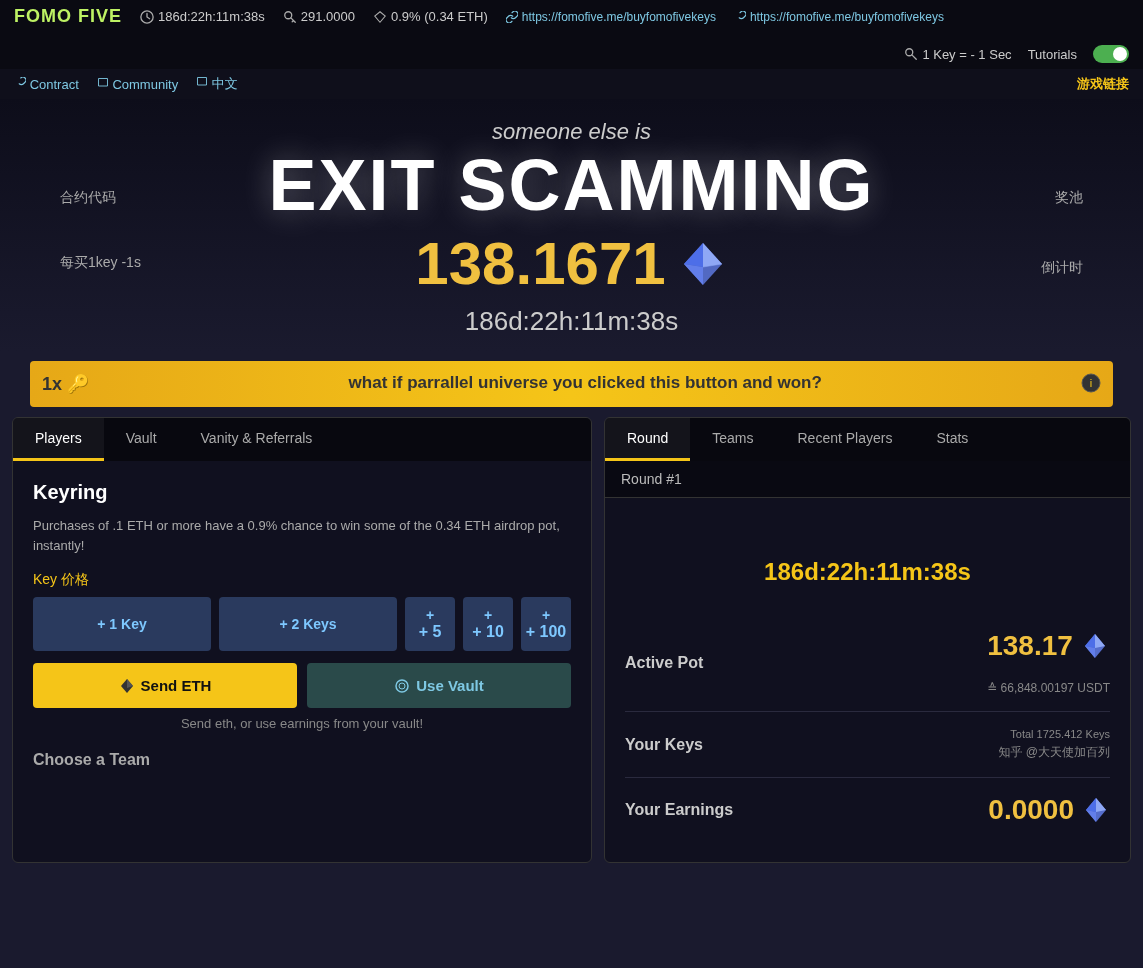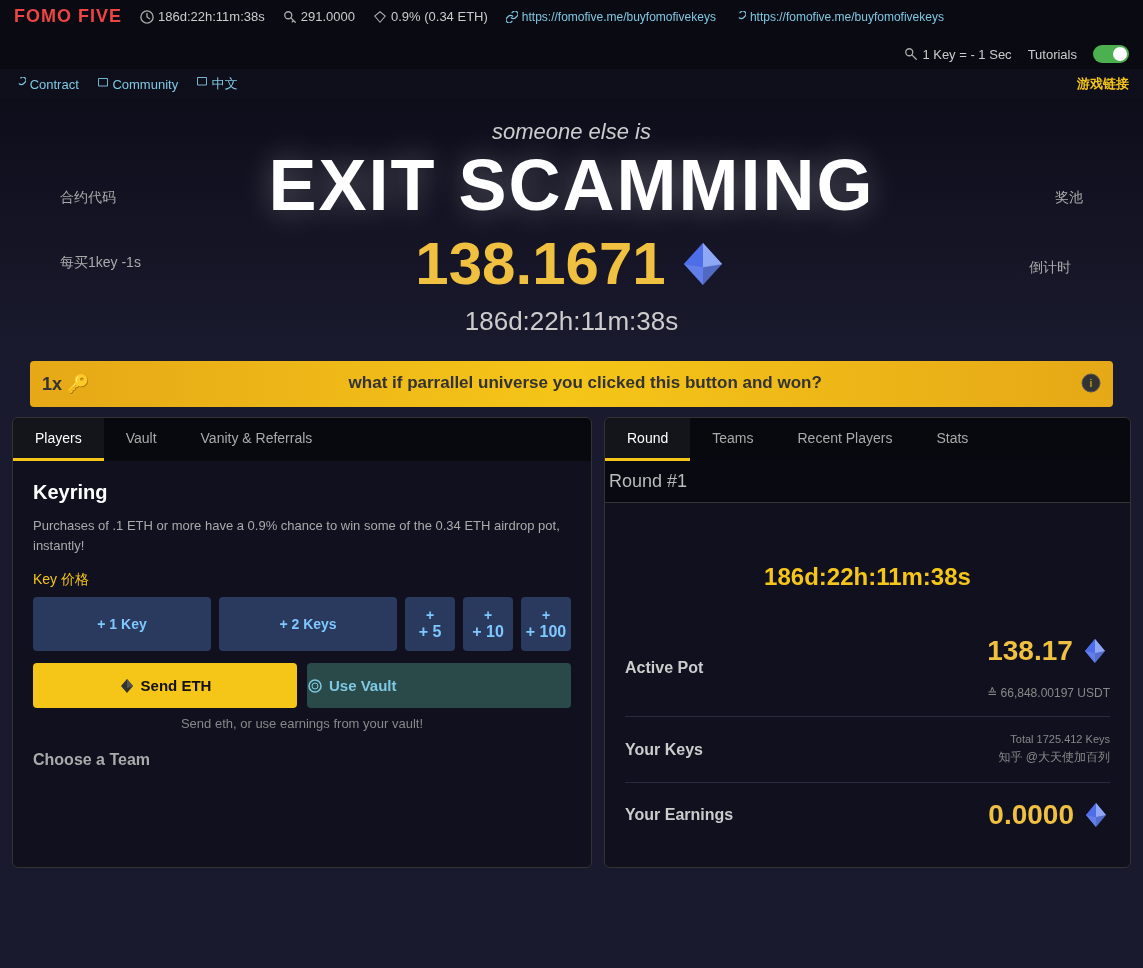--- a/index.html
+++ b/index.html
@@ -17,21 +17,21 @@
       display: flex;
       align-items: center;
       padding: 6px 14px;
       font-size: 13px;
       gap: 18px;
       flex-wrap: wrap;
     }
     .topbar-brand {
       font-size: 18px;
       font-weight: bold;
-      color: #ef4444;
+      color: #bef264;
       letter-spacing: 1px;
     }
     .topbar-item {
       color: #ccc;
       display: flex;
       align-items: center;
       gap: 4px;
     }
     .topbar-right {
       margin-left: auto;
@@ -110,21 +110,21 @@
     }
     .hero-label-right {
       position: absolute;
       right: 60px;
       top: 90px;
       color: #aaa;
       font-size: 14px;
     }
     .hero-label-right2 {
       position: absolute;
-      right: 72px;
+      right: 60px;
       top: 160px;
       color: #aaa;
       font-size: 14px;
     }
     .hero-label-left {
       position: absolute;
       left: 60px;
       top: 90px;
       color: #aaa;
       font-size: 14px;
@@ -299,20 +299,21 @@
       background: #2a4a4a;
       border: none;
       color: #7ec8e3;
       padding: 14px 0;
       border-radius: 4px;
       cursor: pointer;
       font-size: 15px;
       font-weight: bold;
       display: flex;
       align-items: center;
+      justify-content: center;
       gap: 6px;
     }
     .send-hint {
       text-align: center;
       color: #888;
       font-size: 13px;
       margin-bottom: 20px;
     }
 
     .choose-team-title {
@@ -324,24 +325,24 @@
     
     .right-panel {
       flex: 1;
       background: rgba(15,15,30,0.9);
       border: 1px solid #333;
       border-radius: 6px;
       overflow: hidden;
     }
 
     .round-header {
-      padding: 10px 4px;
+      padding: 10px 16px;
       background: rgba(0,0,0,0.4);
       border-bottom: 1px solid #333;
-      font-size: 18px;
+      font-size: 14px;
       color: #bbb;
     }
 
     .round-body {
       padding: 20px;
     }
 
     .contract-drain {
       text-align: center;
       font-size: 24px;

